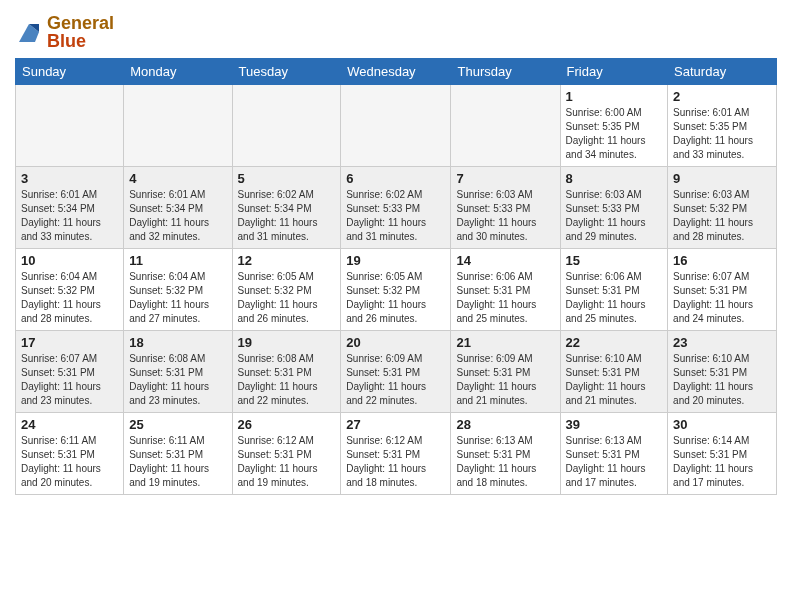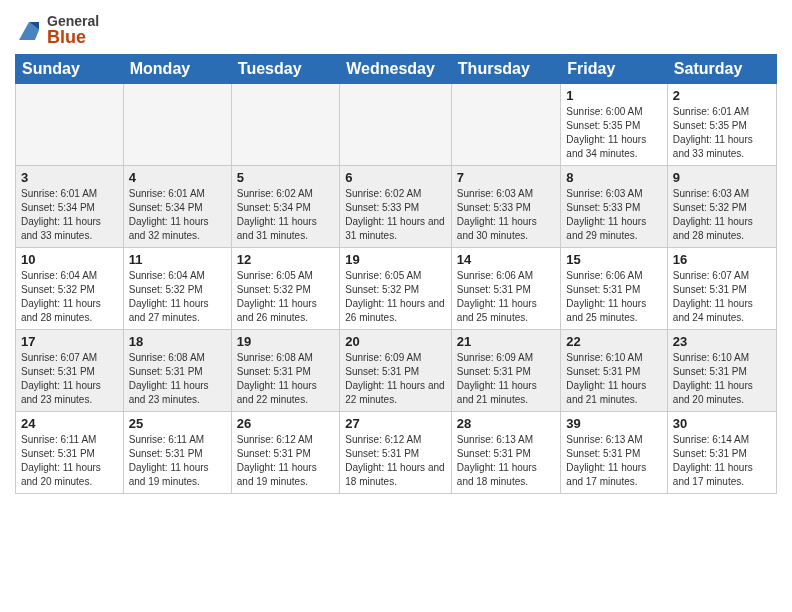--- a/index.html
+++ b/index.html
@@ -26,23 +26,23 @@
       display: flex;
       align-items: center;
       margin-top: 4px;
     }
     .logo-text {
       display: flex;
       flex-direction: column;
       line-height: 1;
     }
     .logo-general {
-      font-size: 14px;
+      font-size: 18px;
       font-weight: bold;
-      color: #404040;
+      color: #a16207;
     }
     .logo-blue {
       font-size: 18px;
       font-weight: bold;
       color: #c2410c;
     }
     .logo-icon {
       width: 28px;
       height: 28px;
       margin-right: 4px;
@@ -61,22 +61,22 @@
       color: #444;
     }
     .calendar {
       width: 100%;
       border-collapse: collapse;
       border: 1px solid #ccc;
     }
     .calendar th {
       background: #2a6db5;
       color: #fff;
-      font-size: 16px;
-      font-weight: bold;
+      font-size: 13px;
+      font-weight: normal;
       padding: 5px 6px;
       text-align: left;
       border: 1px solid #2a6db5;
     }
     .calendar td {
       border: 1px solid #ccc;
       vertical-align: top;
       padding: 4px 5px;
       width: 113px;
       min-height: 80px;

